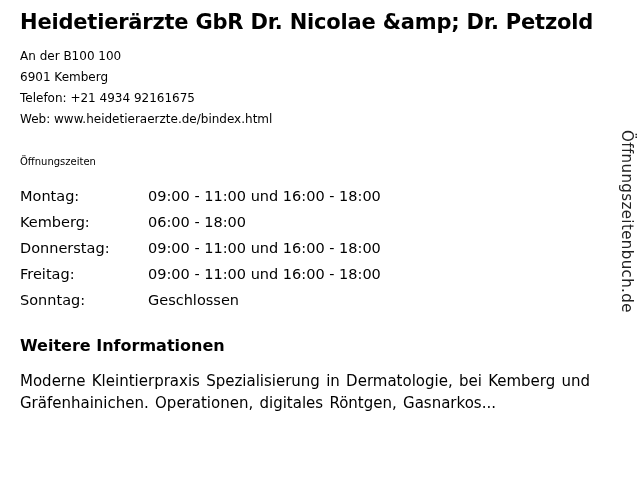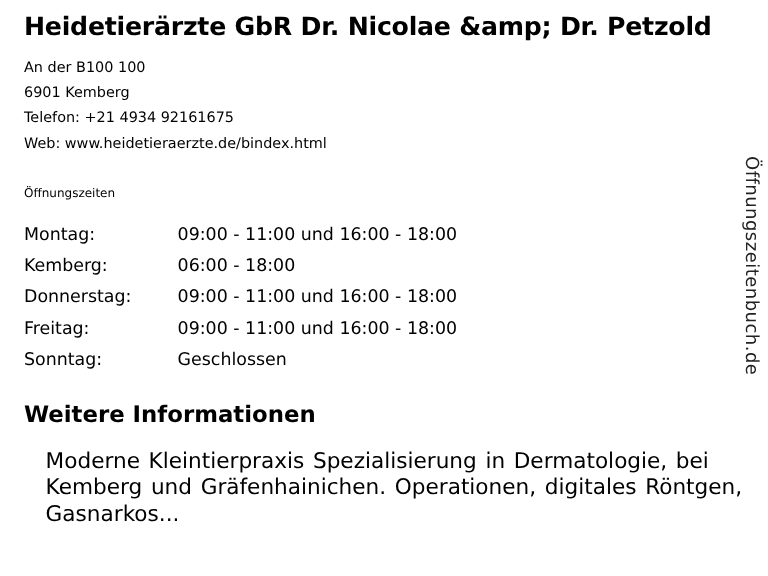--- a/index.html
+++ b/index.html
@@ -54,29 +54,29 @@
   table.hours td {
     padding: 0 0 5px 0;
     vertical-align: top;
     white-space: nowrap;
   }
   table.hours td.day {
     width: 120px;
     padding-right: 8px;
   }
   .info-heading {
-    font-size: 19px;
+    font-size: 16px;
     font-weight: bold;
     margin: 20px 0 14px 0;
     line-height: 20px;
   }
   .info-text {
-    font-size: 18px;
+    font-size: 15px;
     line-height: 22px;
-    margin: 18px;
+    margin: 0;
     width: 585px;
     word-spacing: 1.5px;
   }
   .sidebar-brand {
     position: absolute;
     right: 4px;
     top: 130px;
     font-size: 15px;
     color: #222222;
     writing-mode: vertical-rl;

